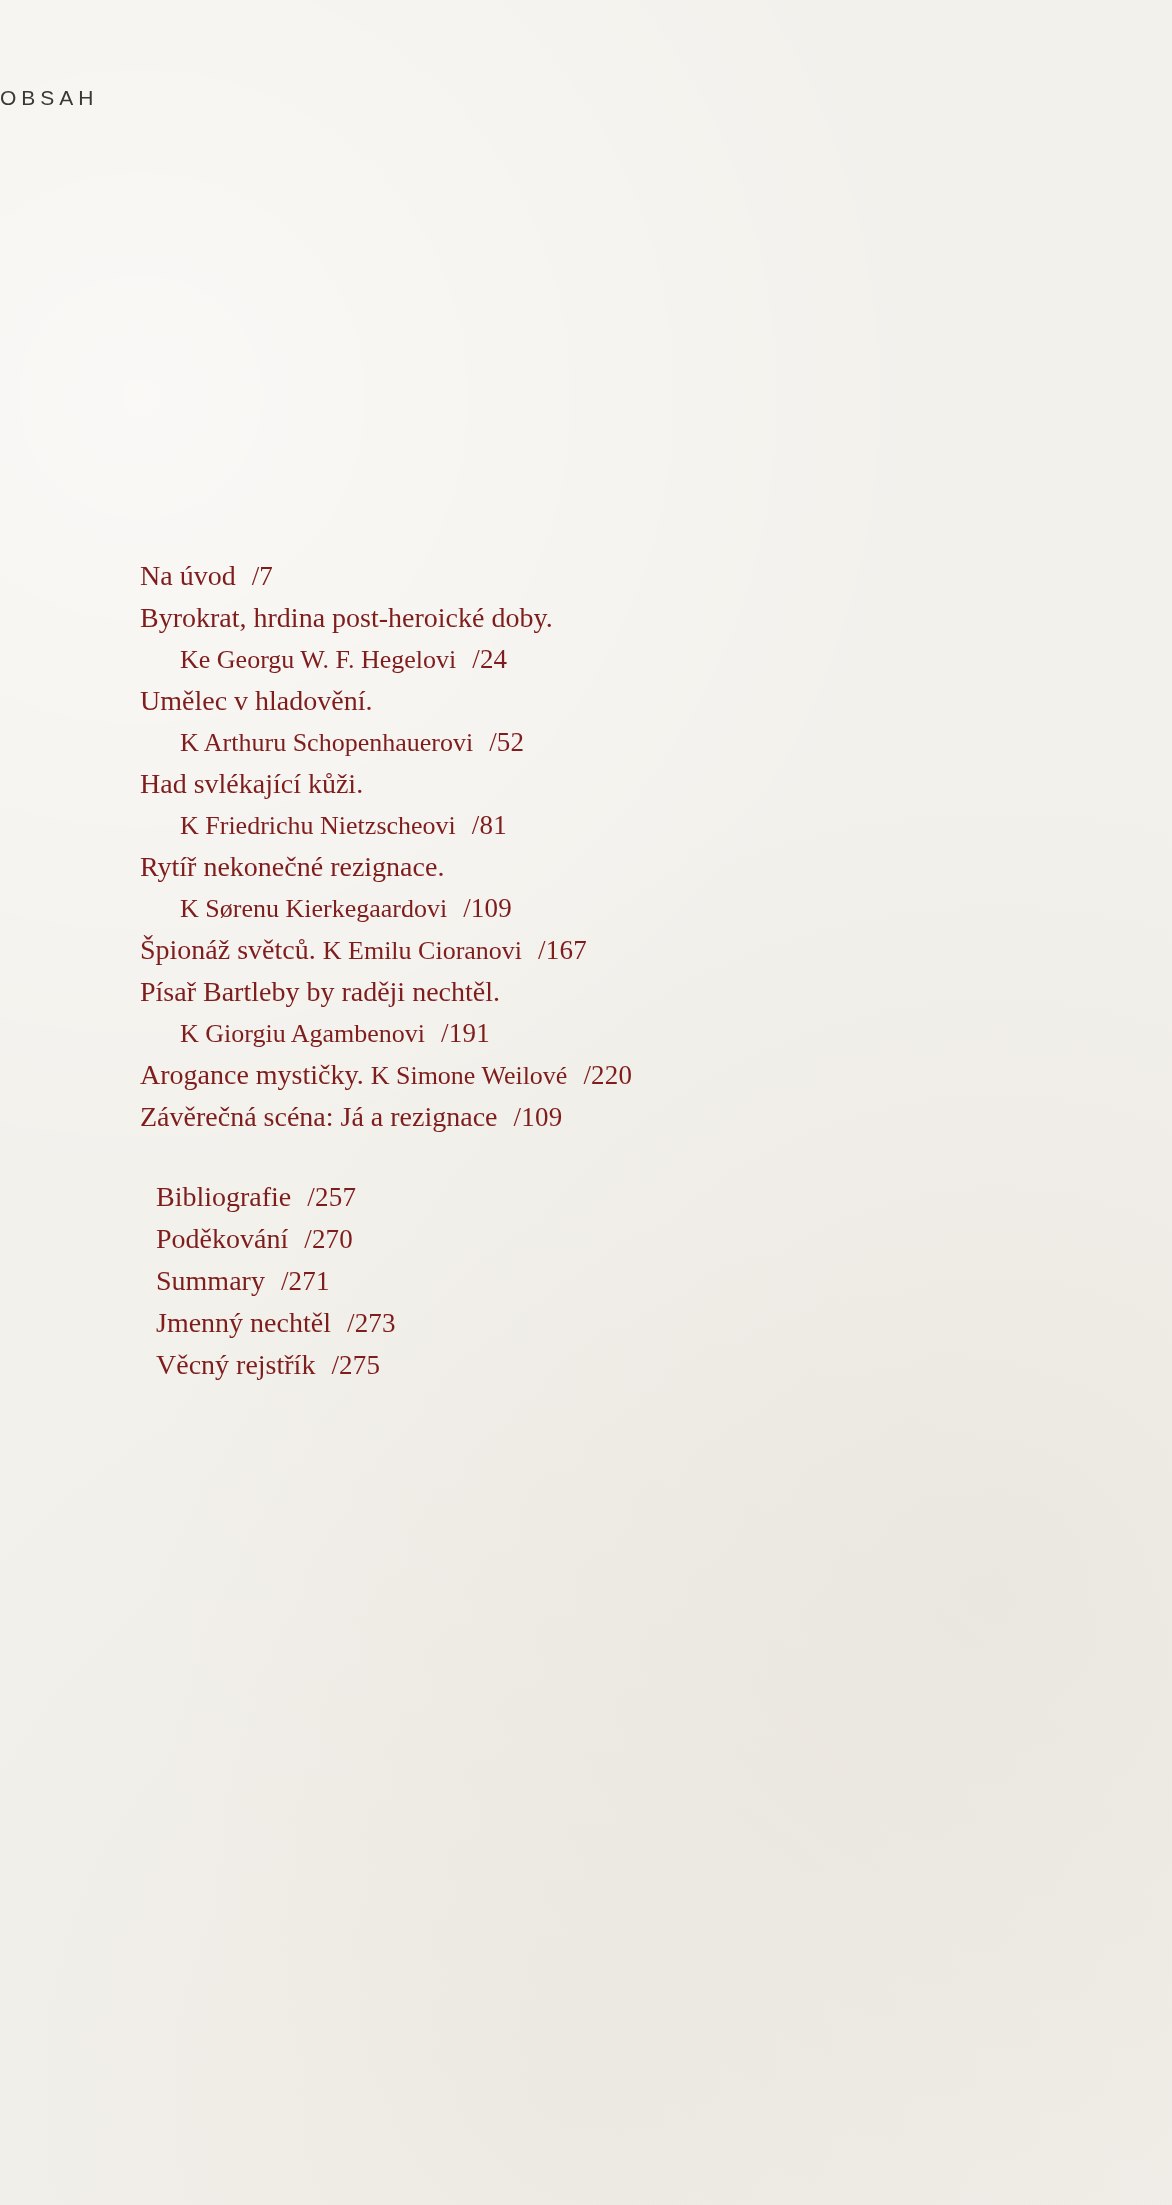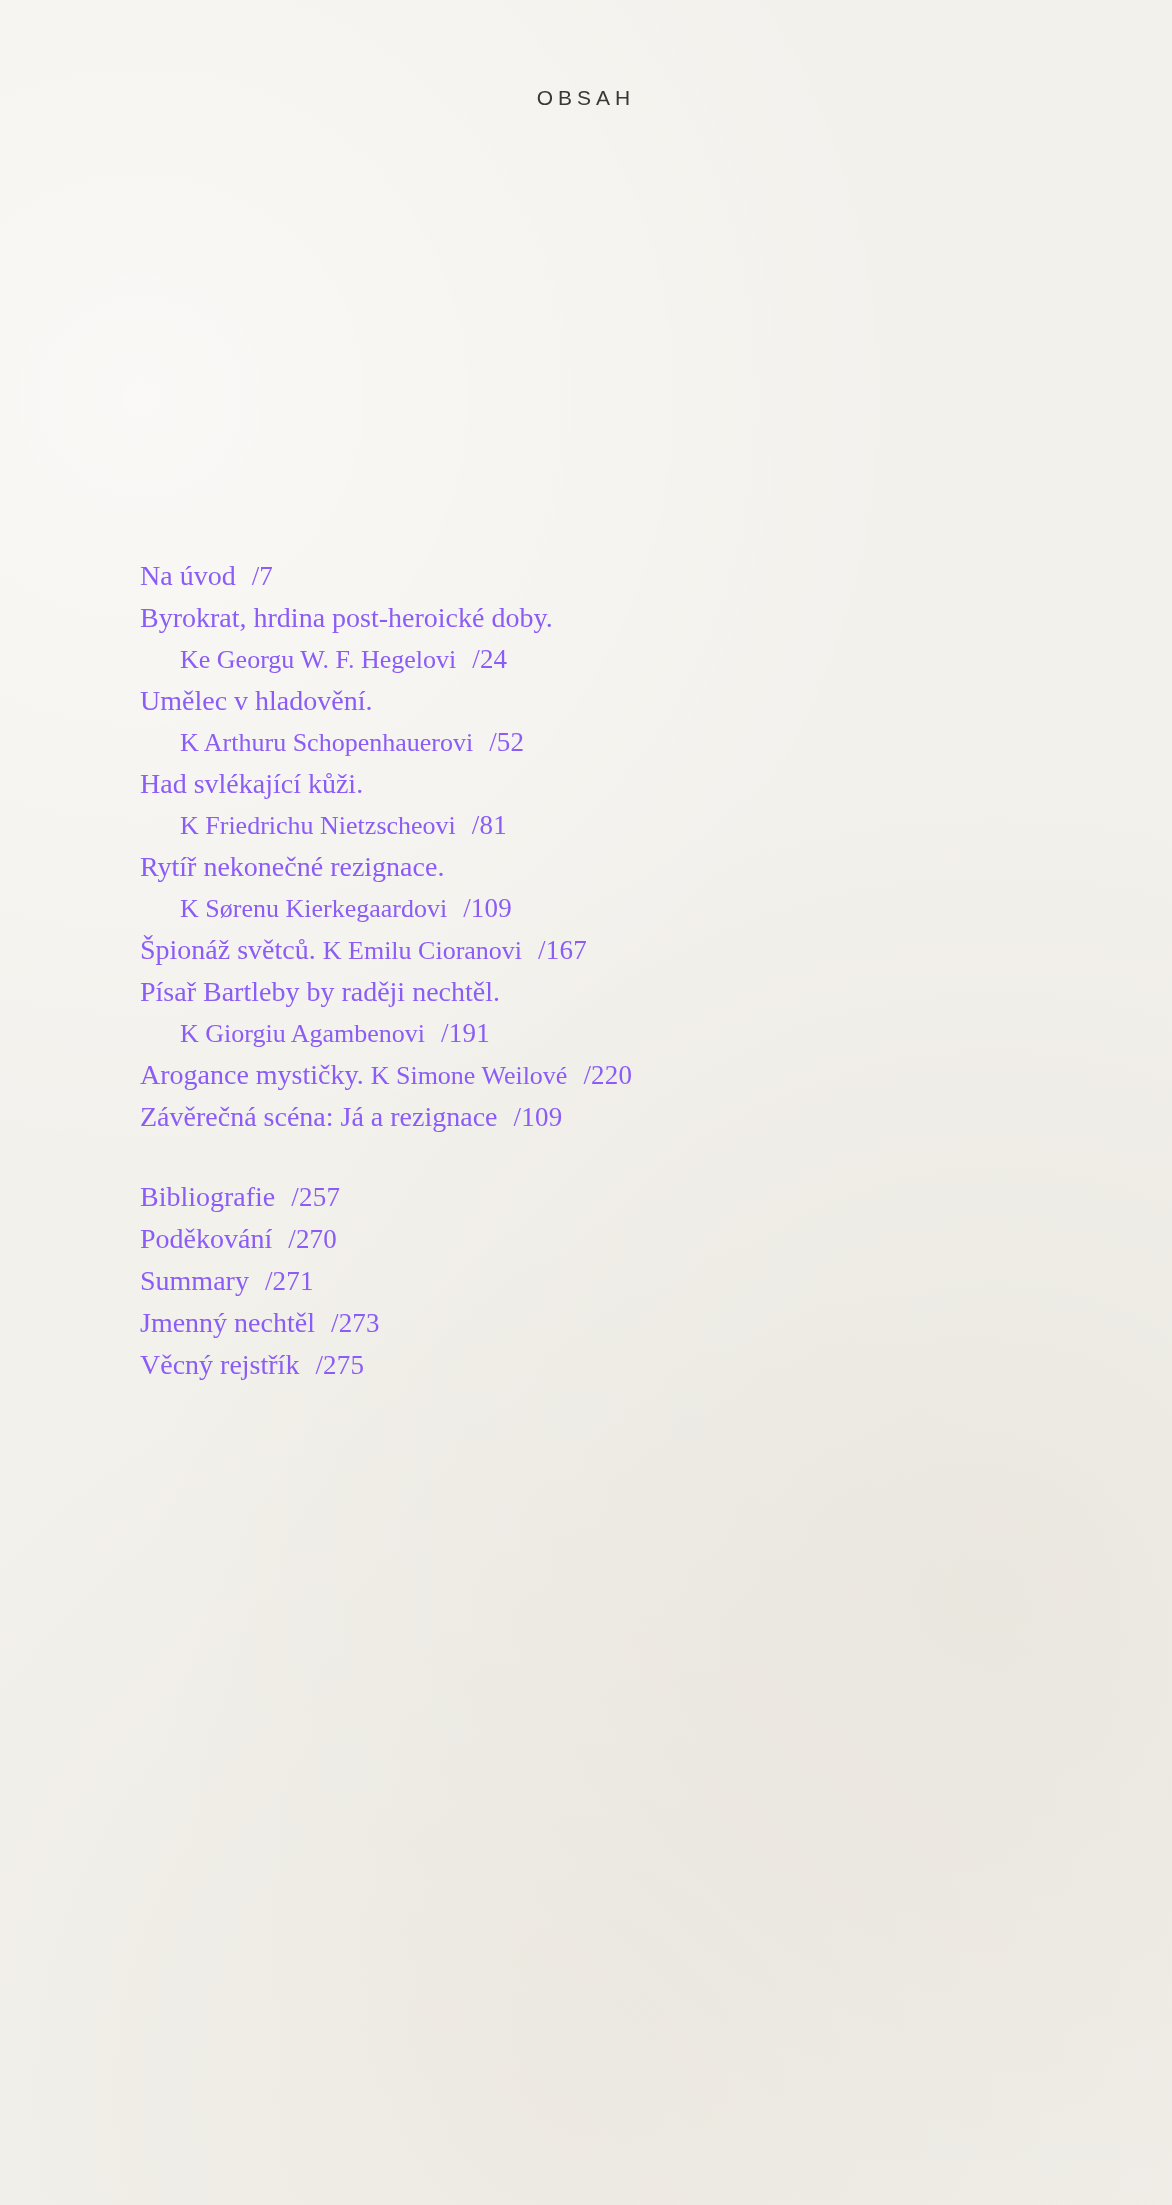--- a/index.html
+++ b/index.html
@@ -29,55 +29,55 @@
       radial-gradient(circle at 12% 18%, rgba(255,255,255,0.55), rgba(255,255,255,0) 38%),
       radial-gradient(circle at 85% 72%, rgba(220,215,205,0.35), rgba(255,255,255,0) 45%),
       radial-gradient(circle at 48% 95%, rgba(228,224,214,0.4), rgba(255,255,255,0) 40%);
     pointer-events: none;
   }
   .heading {
     position: absolute;
     top: 86px;
     left: 0;
     right: 0;
-    text-align: center;
     font-family: "Liberation Sans", sans-serif;
     font-size: 21px;
     letter-spacing: 5px;
     color: #3a3835;
   }
   .toc {
     position: absolute;
     left: 140px;
     top: 555px;
     width: 760px;
   }
   .toc-line {
     font-size: 28px;
     line-height: 41px;
     white-space: nowrap;
-    color: #8b5cf6;
+    color: #7f1d1d;
   }
   .toc-line.indent {
     padding-left: 40px;
   }
   .title-part {
     font-style: normal;
   }
   .sub-part {
     font-size: 26px;
   }
   .page-num {
     margin-left: 16px;
     font-style: normal;
     font-size: 27px;
     letter-spacing: 0.2px;
   }
   .back-matter {
     margin-top: 38px;
+    margin-left: 16px;
   }
   .back-matter .toc-line {
     line-height: 41px;
   }
 </style>
 </head>
 <body>
 
 <div class="page">
 

